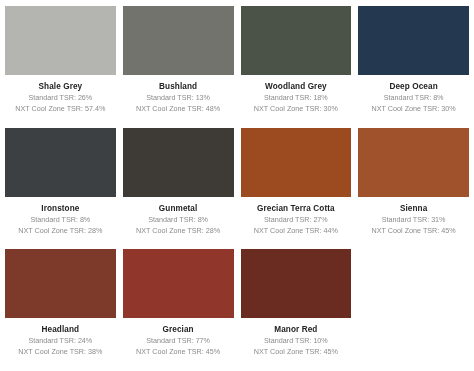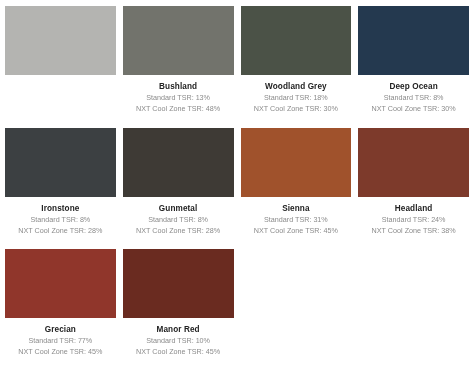--- a/index.html
+++ b/index.html
@@ -61,20 +61,25 @@
     white-space: nowrap;
   }
 </style>
 </head>
 <body>
 
 <div id="swatch-grid">
 
   <div class="swatch-card">
     <div class="swatch-chip" style="background-color: rgb(180, 180, 177);"></div>
+    <div class="swatch-meta">
+      <div class="swatch-name">Shale Grey</div>
+      <div class="swatch-stat">Standard TSR: 26%</div>
+      <div class="swatch-stat">NXT Cool Zone TSR: 57.4%</div>
+    </div>
   </div>
 
   <div class="swatch-card">
     <div class="swatch-chip" style="background-color: rgb(114, 115, 108);"></div>
     <div class="swatch-meta">
       <div class="swatch-name">Bushland</div>
       <div class="swatch-stat">Standard TSR: 13%</div>
       <div class="swatch-stat">NXT Cool Zone TSR: 48%</div>
     </div>
   </div>
@@ -108,20 +113,28 @@
 
   <div class="swatch-card">
     <div class="swatch-chip" style="background-color: rgb(62, 58, 53);"></div>
     <div class="swatch-meta">
       <div class="swatch-name">Gunmetal</div>
       <div class="swatch-stat">Standard TSR: 8%</div>
       <div class="swatch-stat">NXT Cool Zone TSR: 28%</div>
     </div>
   </div>
 
+  <div class="swatch-card">
+    <div class="swatch-chip" style="background-color: rgb(156, 75, 32);"></div>
+    <div class="swatch-meta">
+      <div class="swatch-name">Grecian Terra Cotta</div>
+      <div class="swatch-stat">Standard TSR: 27%</div>
+      <div class="swatch-stat">NXT Cool Zone TSR: 44%</div>
+    </div>
+  </div>
 
 
   <div class="swatch-card">
     <div class="swatch-chip" style="background-color: rgb(160, 82, 44);"></div>
     <div class="swatch-meta">
       <div class="swatch-name">Sienna</div>
       <div class="swatch-stat">Standard TSR: 31%</div>
       <div class="swatch-stat">NXT Cool Zone TSR: 45%</div>
     </div>
   </div>

